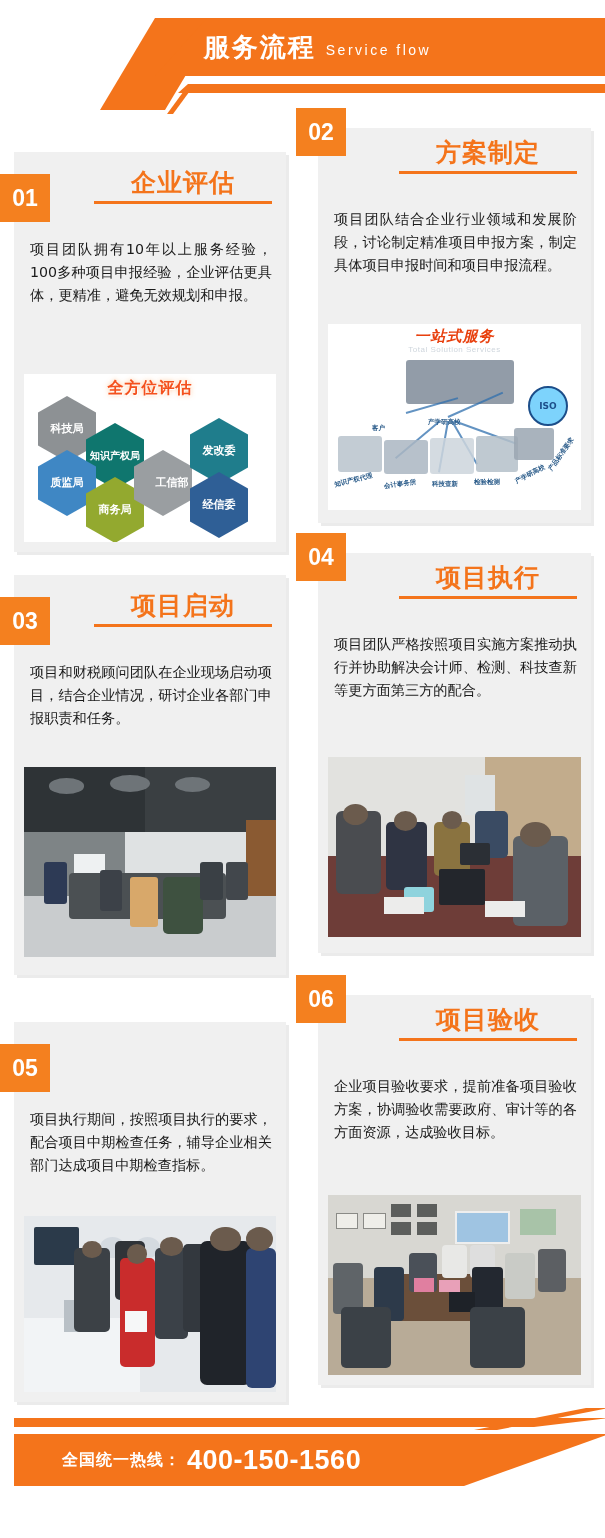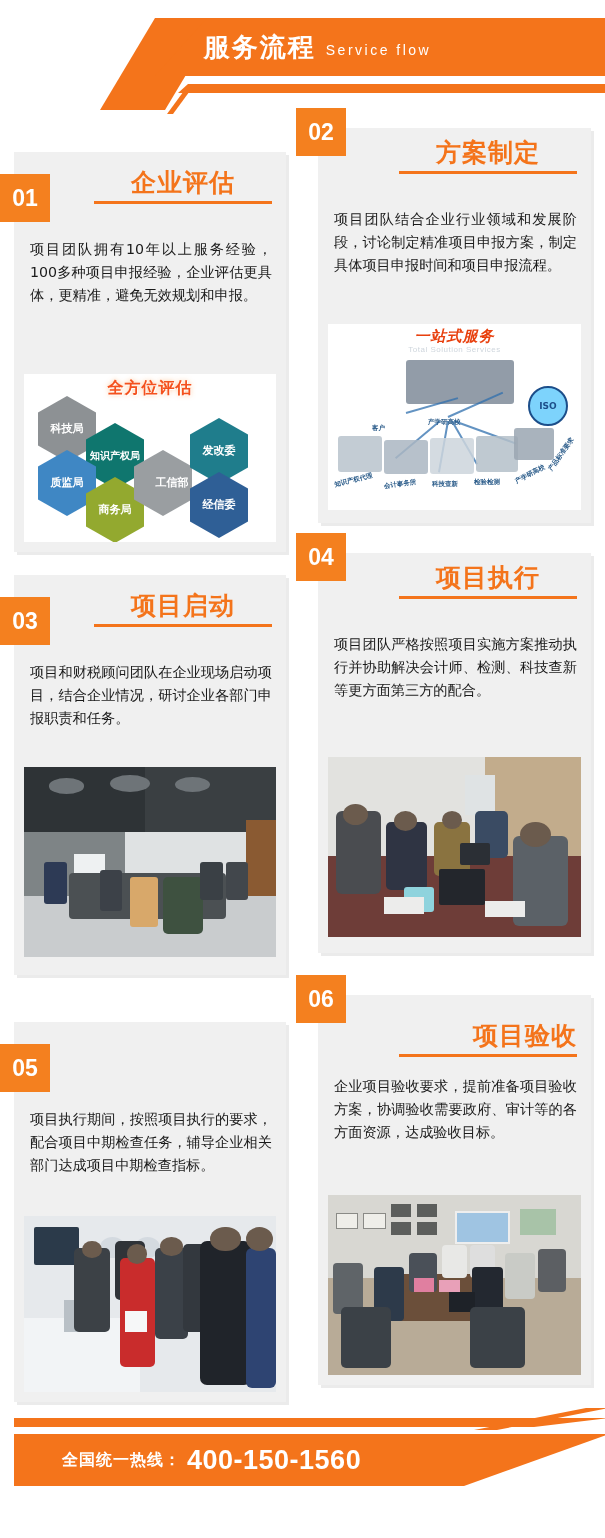--- a/index.html
+++ b/index.html
@@ -323,21 +323,21 @@
           <div class="blk" style="left:88%;top:6%;width:11%;height:14%;background:#6b5b4d;border-radius:50%;"></div>
           <div class="blk" style="left:40%;top:54%;width:9%;height:12%;background:#f6f7f8;"></div>
         </div>
       </div>
     </div>
   </div>
 
   <div class="card right" style="left:318px; top:995px; width:273px; height:390px;">
     <div class="card-inner">
       <div class="badge">06</div>
-      <div class="title-wrap" style="top:28px; width:178px;text-align:right;">
+      <div class="title-wrap" style="top:12px; width:178px;">
         <div class="card-title">项目验收</div>
         <div class="title-rule"></div>
       </div>
       <div class="card-body" style="top:80px;">企业项目验收要求，提前准备项目验收方案，协调验收需要政府、审计等的各方面资源，达成验收目标。</div>
 
       <div class="photo" style="left:10px; top:200px; width:253px; height:180px;">
         <div class="sc">
           <div class="blk" style="left:0;top:0;width:100%;height:46%;background:#d8d7d2;"></div>
           <div class="blk" style="left:0;top:46%;width:100%;height:54%;background:#b8ab97;"></div>
           <div class="blk" style="left:3%;top:10%;width:9%;height:9%;background:#efeee9;border:1px solid #8a8a86;"></div>

